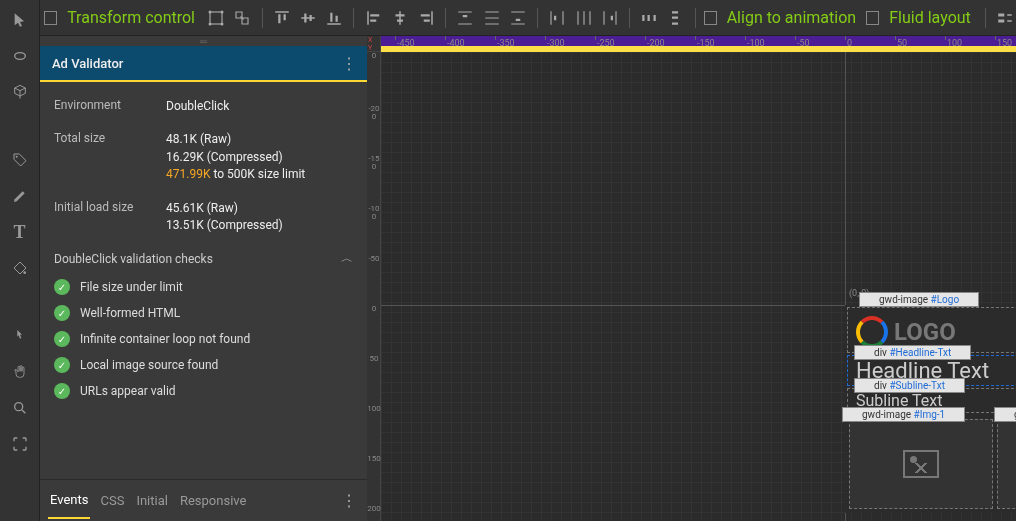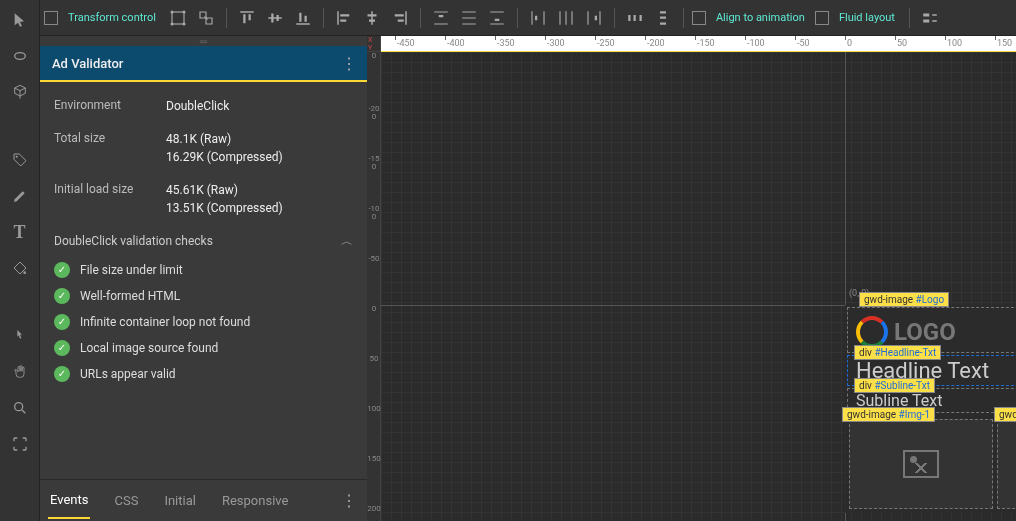--- a/index.html
+++ b/index.html
@@ -1,56 +1,56 @@
 <!DOCTYPE html>
 <html><head>
 <meta charset="utf-8">
 <style>
 *{margin:0;padding:0;box-sizing:border-box;font-family:Roboto,Arial,sans-serif}
 body{background:#2b2b2b;color:#ccc;font-size:12px;overflow:hidden;width:1016px;height:521px;position:relative}
 .topbar{height:36px;background:#333;border-bottom:1px solid #222;display:flex;align-items:center;padding-left:44px;gap:4px}
 .chk{width:14px;height:14px;border:1px solid #888;display:inline-block;vertical-align:middle}
-.top-lbl{color:#5eead4;font-size:11px;margin:0 6px;white-space:nowrap}
+.top-lbl{color:#84cc16;font-size:16px;margin:0 6px;white-space:nowrap}
 .top-ico{width:24px;height:24px;display:flex;align-items:center;justify-content:center;cursor:pointer;color:#aaa}
 .top-sep{width:1px;height:20px;background:#555;margin:0 4px}
 .left-tools{position:absolute;left:0;top:0;width:40px;height:100%;background:#333;border-right:1px solid #222;display:flex;flex-direction:column;align-items:center;padding-top:8px;gap:12px;z-index:5}
 .tool-ico{width:24px;height:24px;display:flex;align-items:center;justify-content:center;cursor:pointer;color:#999}
 .tool-gap{height:20px}
 .panel{position:absolute;left:40px;top:36px;width:327px;height:485px;background:#3a3a3a;display:flex;flex-direction:column}
 .panel-drag{height:10px;display:flex;align-items:center;justify-content:center;color:#666;font-size:10px}
 .panel-hdr{height:36px;display:flex;align-items:center;padding:0 12px;border-bottom:2px solid #fdd835;background:#0c4a6e;justify-content:space-between}
 .panel-hdr-title{color:#eee;font-size:13px;font-weight:500}
 .dots{color:#aaa;font-size:16px;cursor:pointer;letter-spacing:-2px}
 .panel-body{flex:1;overflow-y:auto;padding:16px 14px;color:#bbb;font-size:12px}
 .row{display:flex;margin-bottom:16px}
 .row .lab{width:112px;color:#bbb}
 .row .val{flex:1;color:#eee;line-height:1.45}
 .warn{color:#f5a623}
 .section-hdr{display:flex;justify-content:space-between;align-items:center;margin:4px 0 12px;color:#ccc;font-size:12px}
 .chev{color:#aaa;font-size:12px}
 .check-item{display:flex;align-items:center;gap:10px;margin:10px 0;color:#ddd}
 .ok{width:16px;height:16px;border-radius:50%;background:#5cb85c;display:flex;align-items:center;justify-content:center;color:#fff;font-size:10px}
-.panel-tabs{height:42px;border-top:1px solid #2a2a2a;display:flex;align-items:center;padding:0 8px;gap:22px;position:relative;background:#3a3a3a}
+.panel-tabs{height:42px;border-top:1px solid #2a2a2a;display:flex;align-items:center;padding:0 8px;gap:8px;position:relative;background:#3a3a3a}
 .ptab{color:#999;font-size:13px;cursor:pointer;padding:10px 2px}
 .ptab.active{color:#fff;border-bottom:2px solid #fdd835}
 .ptab-dots{position:absolute;right:10px;color:#aaa;font-size:16px;cursor:pointer}
 .canvas{position:absolute;left:367px;top:36px;right:0;bottom:0;background:#2b2b2b}
-.ruler-h{position:absolute;left:14px;right:0;top:0;height:16px;background:#ffffff;border-bottom:1px solid #fde047;overflow:hidden}
+.ruler-h{position:absolute;left:14px;right:0;top:0;height:16px;background:#4c1d95;border-bottom:6px solid #fde047;overflow:hidden}
 .ruler-v{position:absolute;left:0;top:16px;bottom:0;width:14px;background:#333;border-right:1px solid #444}
 .xy{position:absolute;left:0;top:0;width:14px;height:16px;background:#333;color:#c44;font-size:7px;line-height:8px;padding:0 1px;border-right:1px solid #444;border-bottom:1px solid #444}
 .r-tick{position:absolute;top:0;font-size:9px;color:#888}
 .r-tick::before{content:"";position:absolute;left:0;top:0;width:1px;height:4px;background:#666}
 .r-tick span{position:absolute;left:2px;top:2px}
 .rv-tick{position:absolute;left:0;font-size:8px;color:#888;width:14px;text-align:center;line-height:1;word-break:break-all}
 .stage{position:absolute;left:14px;top:16px;right:0;bottom:0;background:#2b2b2b;background-image:linear-gradient(#333 1px,transparent 1px),linear-gradient(90deg,#333 1px,transparent 1px);background-size:10px 10px}
 .origin-v{position:absolute;top:0;bottom:0;width:1px;background:#555;left:464px}
 .origin-h{position:absolute;left:0;right:0;height:1px;background:#555;top:253px}
 .origin-lbl{position:absolute;left:468px;top:236px;color:#888;font-size:9px}
 .ad{position:absolute;left:464px;top:253px;width:300px;background:#2b2b2b}
-.tag{position:absolute;background:#fde047;color:#333;font-size:10px;padding:1px 4px;white-space:nowrap;z-index:2;border:1px solid #888}
+.tag{position:absolute;background:#e5e5e5;color:#333;font-size:10px;padding:1px 19px;white-space:nowrap;z-index:2;border:1px solid #888}
 .tag .id{color:#1e6bd6}
 .logo-area{padding:8px 8px 4px;display:flex;align-items:center;gap:6px;border:1px dashed #777;margin:2px}
 .logo-ring{width:32px;height:32px;border-radius:50%;border:4px solid transparent;border-top-color:#d93025;border-right-color:#1a73e8;border-bottom-color:#188038;border-left-color:#fbbc04}
 .logo-text{font-size:24px;font-weight:700;color:#777}
 .headline{font-size:22px;color:#ccc;padding:2px 8px;border:1px dashed #1e6bd6;margin:2px;position:relative}
 .subline{font-size:16px;color:#ccc;padding:2px 8px;border:1px dashed #777;margin:2px;position:relative}
 .img-row{display:flex;gap:4px;padding:4px}
 .img-ph{flex:1;height:90px;border:1px dashed #777;display:flex;align-items:center;justify-content:center;background:#333;position:relative}
 .ph-ico{width:36px;height:28px;border:2px solid #777;position:relative}
 .ph-ico::before{content:"";position:absolute;width:7px;height:7px;border-radius:50%;background:#777;left:5px;top:4px}
@@ -258,20 +258,21 @@
   <div class="panel-body">
     <div class="row">
       <div class="lab">Environment</div>
       <div class="val">DoubleClick</div>
     </div>
     <div class="row">
       <div class="lab">Total size</div>
       <div class="val">
         <div>48.1K (Raw)</div>
         <div>16.29K (Compressed)</div>
+        <div><span class="warn">471.99K</span><span> to 500K size limit</span></div>
       </div>
     </div>
     <div class="row">
       <div class="lab">Initial load size</div>
       <div class="val">
         <div>45.61K (Raw)</div>
         <div>13.51K (Compressed)</div>
       </div>
     </div>
     <div class="section-hdr">

